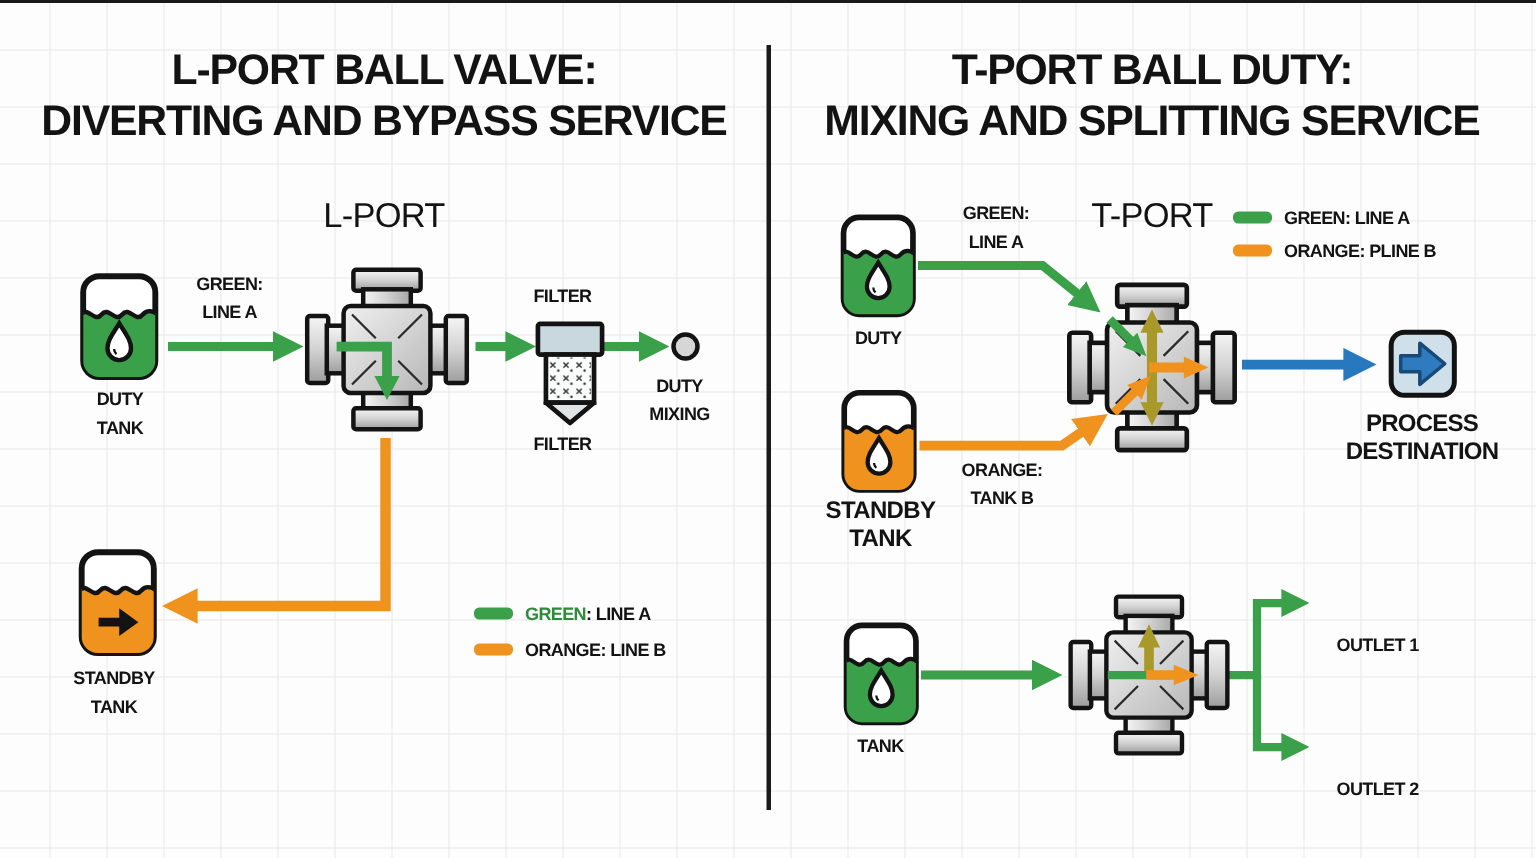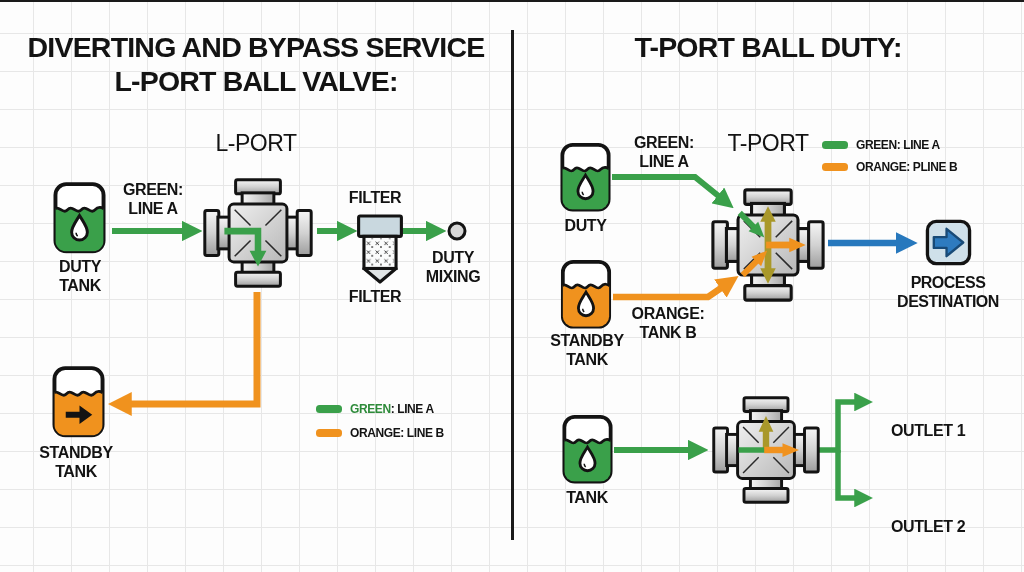--- a/index.html
+++ b/index.html
@@ -7,21 +7,21 @@
     position:relative;width:1024px;height:572px;overflow:hidden;
     background-color:#fdfdfd;
     background-image:linear-gradient(#e7e7e7 1px,transparent 1px),
                      linear-gradient(90deg,#e7e7e7 1px,transparent 1px);
     background-size:38px 38px;background-position:-5px -5px;
     font-family:"Liberation Sans",sans-serif;color:#131313;
   }
   .abs{position:absolute;}
   .title{font-weight:bold;font-size:28.5px;line-height:34px;letter-spacing:-0.8px;text-align:center;white-space:nowrap;}
   .subtitle{font-weight:normal;font-size:23px;letter-spacing:-0.5px;text-align:center;white-space:nowrap;}
-  .lbl{font-weight:bold;font-size:16px;line-height:19px;letter-spacing:-0.4px;text-align:center;white-space:nowrap;}
+  .lbl{font-weight:bold;font-size:12px;line-height:19px;letter-spacing:-0.4px;text-align:center;white-space:nowrap;}
   .lbl-left{text-align:left;margin-top:28px;}
   .legend-row{display:flex;align-items:center;height:24px;}
   .swatch{display:inline-block;width:26px;height:7.5px;border-radius:3.5px;margin-right:8px;flex:0 0 auto;}
   .legend-text{font-weight:bold;font-size:12px;letter-spacing:-0.4px;white-space:nowrap;}
   .green-word{color:#2e8b3a;}
   .topbar{position:absolute;left:0;top:0;width:1024px;height:2px;background:#1a1a1a;}
   .divider{position:absolute;left:511px;top:30px;width:2.5px;height:510px;background:#1a1a1a;}
   svg{display:block;}
 </style>
 </head>
@@ -101,22 +101,22 @@
     <path d="M257,292 L257,404 L127,404" stroke="#f0921e" stroke-width="7" fill="none" marker-end="url(#mO)"></path>
     <path d="M612,177 L695,177 L721,198" stroke="#3aa04a" stroke-width="6" fill="none" marker-end="url(#mG)"></path>
     <path d="M613,297 L708,297 L724,286" stroke="#f0921e" stroke-width="6.5" fill="none" marker-end="url(#mO)"></path>
     <path d="M828,243 L900,243" stroke="#2778bd" stroke-width="6.5" fill="none" marker-end="url(#mB)"></path>
     <path d="M614,450 L692,450" stroke="#3aa04a" stroke-width="6" fill="none" marker-end="url(#mG)"></path>
     <path d="M819,450 L838,450 L838,402 L858,402" stroke="#3aa04a" stroke-width="5.5" fill="none" marker-end="url(#mG)"></path>
     <path d="M838,450 L838,498 L858,498" stroke="#3aa04a" stroke-width="5.5" fill="none" marker-end="url(#mG)"></path>
   </svg>
 
   <div class="abs title" style="left:0;top:30px;width:512px">
+    <div>L-PORT BALL VALVE:</div>
     <div>DIVERTING AND BYPASS SERVICE</div>
-    <div>L-PORT BALL VALVE:</div>
   </div>
   <div class="abs subtitle" style="left:0;top:130px;width:512px">L-PORT</div>
 
   <svg class="abs" style="left:53px;top:181px" width="53" height="73" viewBox="0 0 54 74">
     <use href="#tk-shell"></use>
       <use href="#tk-liquid" fill="#3aa04a"></use>
       <use href="#tk-drop"></use>
   </svg>
   <div class="abs lbl" style="left:37px;top:257px;width:86px">
     <div>DUTY</div>
@@ -169,20 +169,21 @@
       <span class="legend-text"><span class="green-word">GREEN</span><span>: LINE A</span></span>
     </div>
     <div class="legend-row">
       <span class="swatch" style="background:#f0921e"></span>
       <span class="legend-text">ORANGE: LINE B</span>
     </div>
   </div>
 
   <div class="abs title" style="left:512px;top:30px;width:512px">
     <div>T-PORT BALL DUTY:</div>
+    <div>MIXING AND SPLITTING SERVICE</div>
   </div>
   <div class="abs subtitle" style="left:512px;top:130px;width:512px">T-PORT</div>
 
   <div class="abs" style="left:822px;top:134px">
     <div class="legend-row" style="height:22px">
       <span class="swatch" style="background:#3aa04a"></span>
       <span class="legend-text">GREEN: LINE A</span>
     </div>
     <div class="legend-row" style="height:22px">
       <span class="swatch" style="background:#f0921e"></span>

